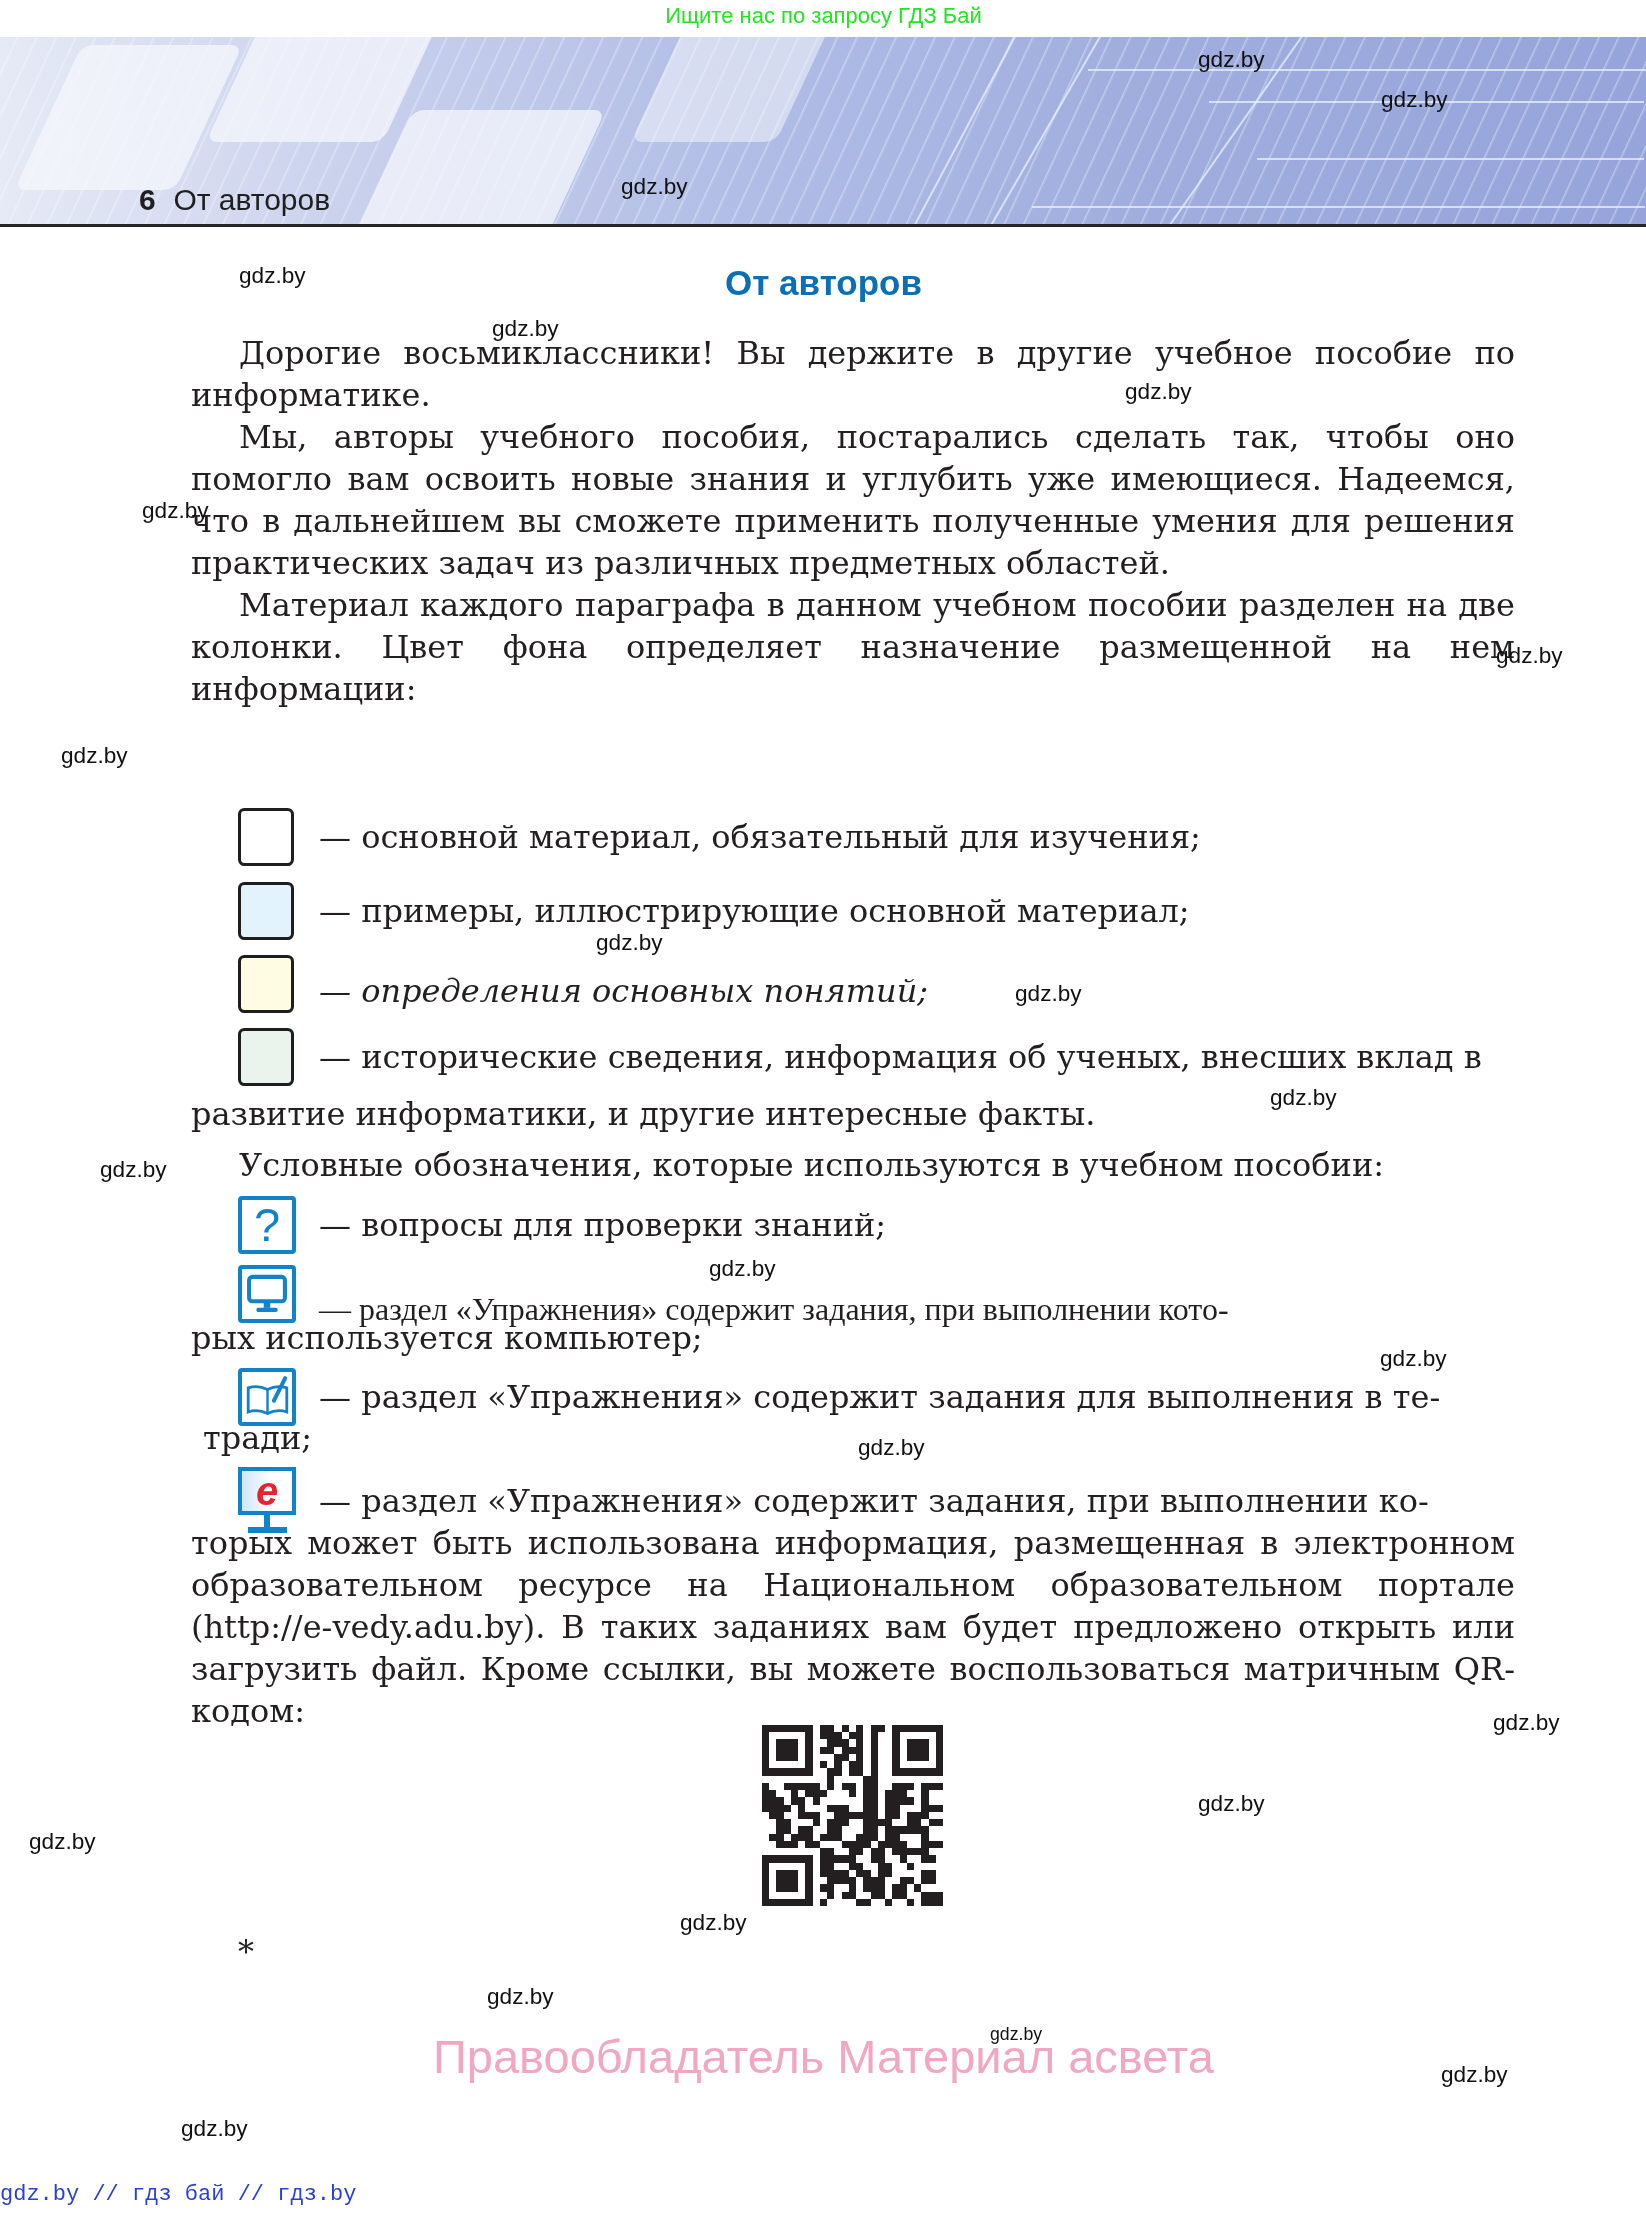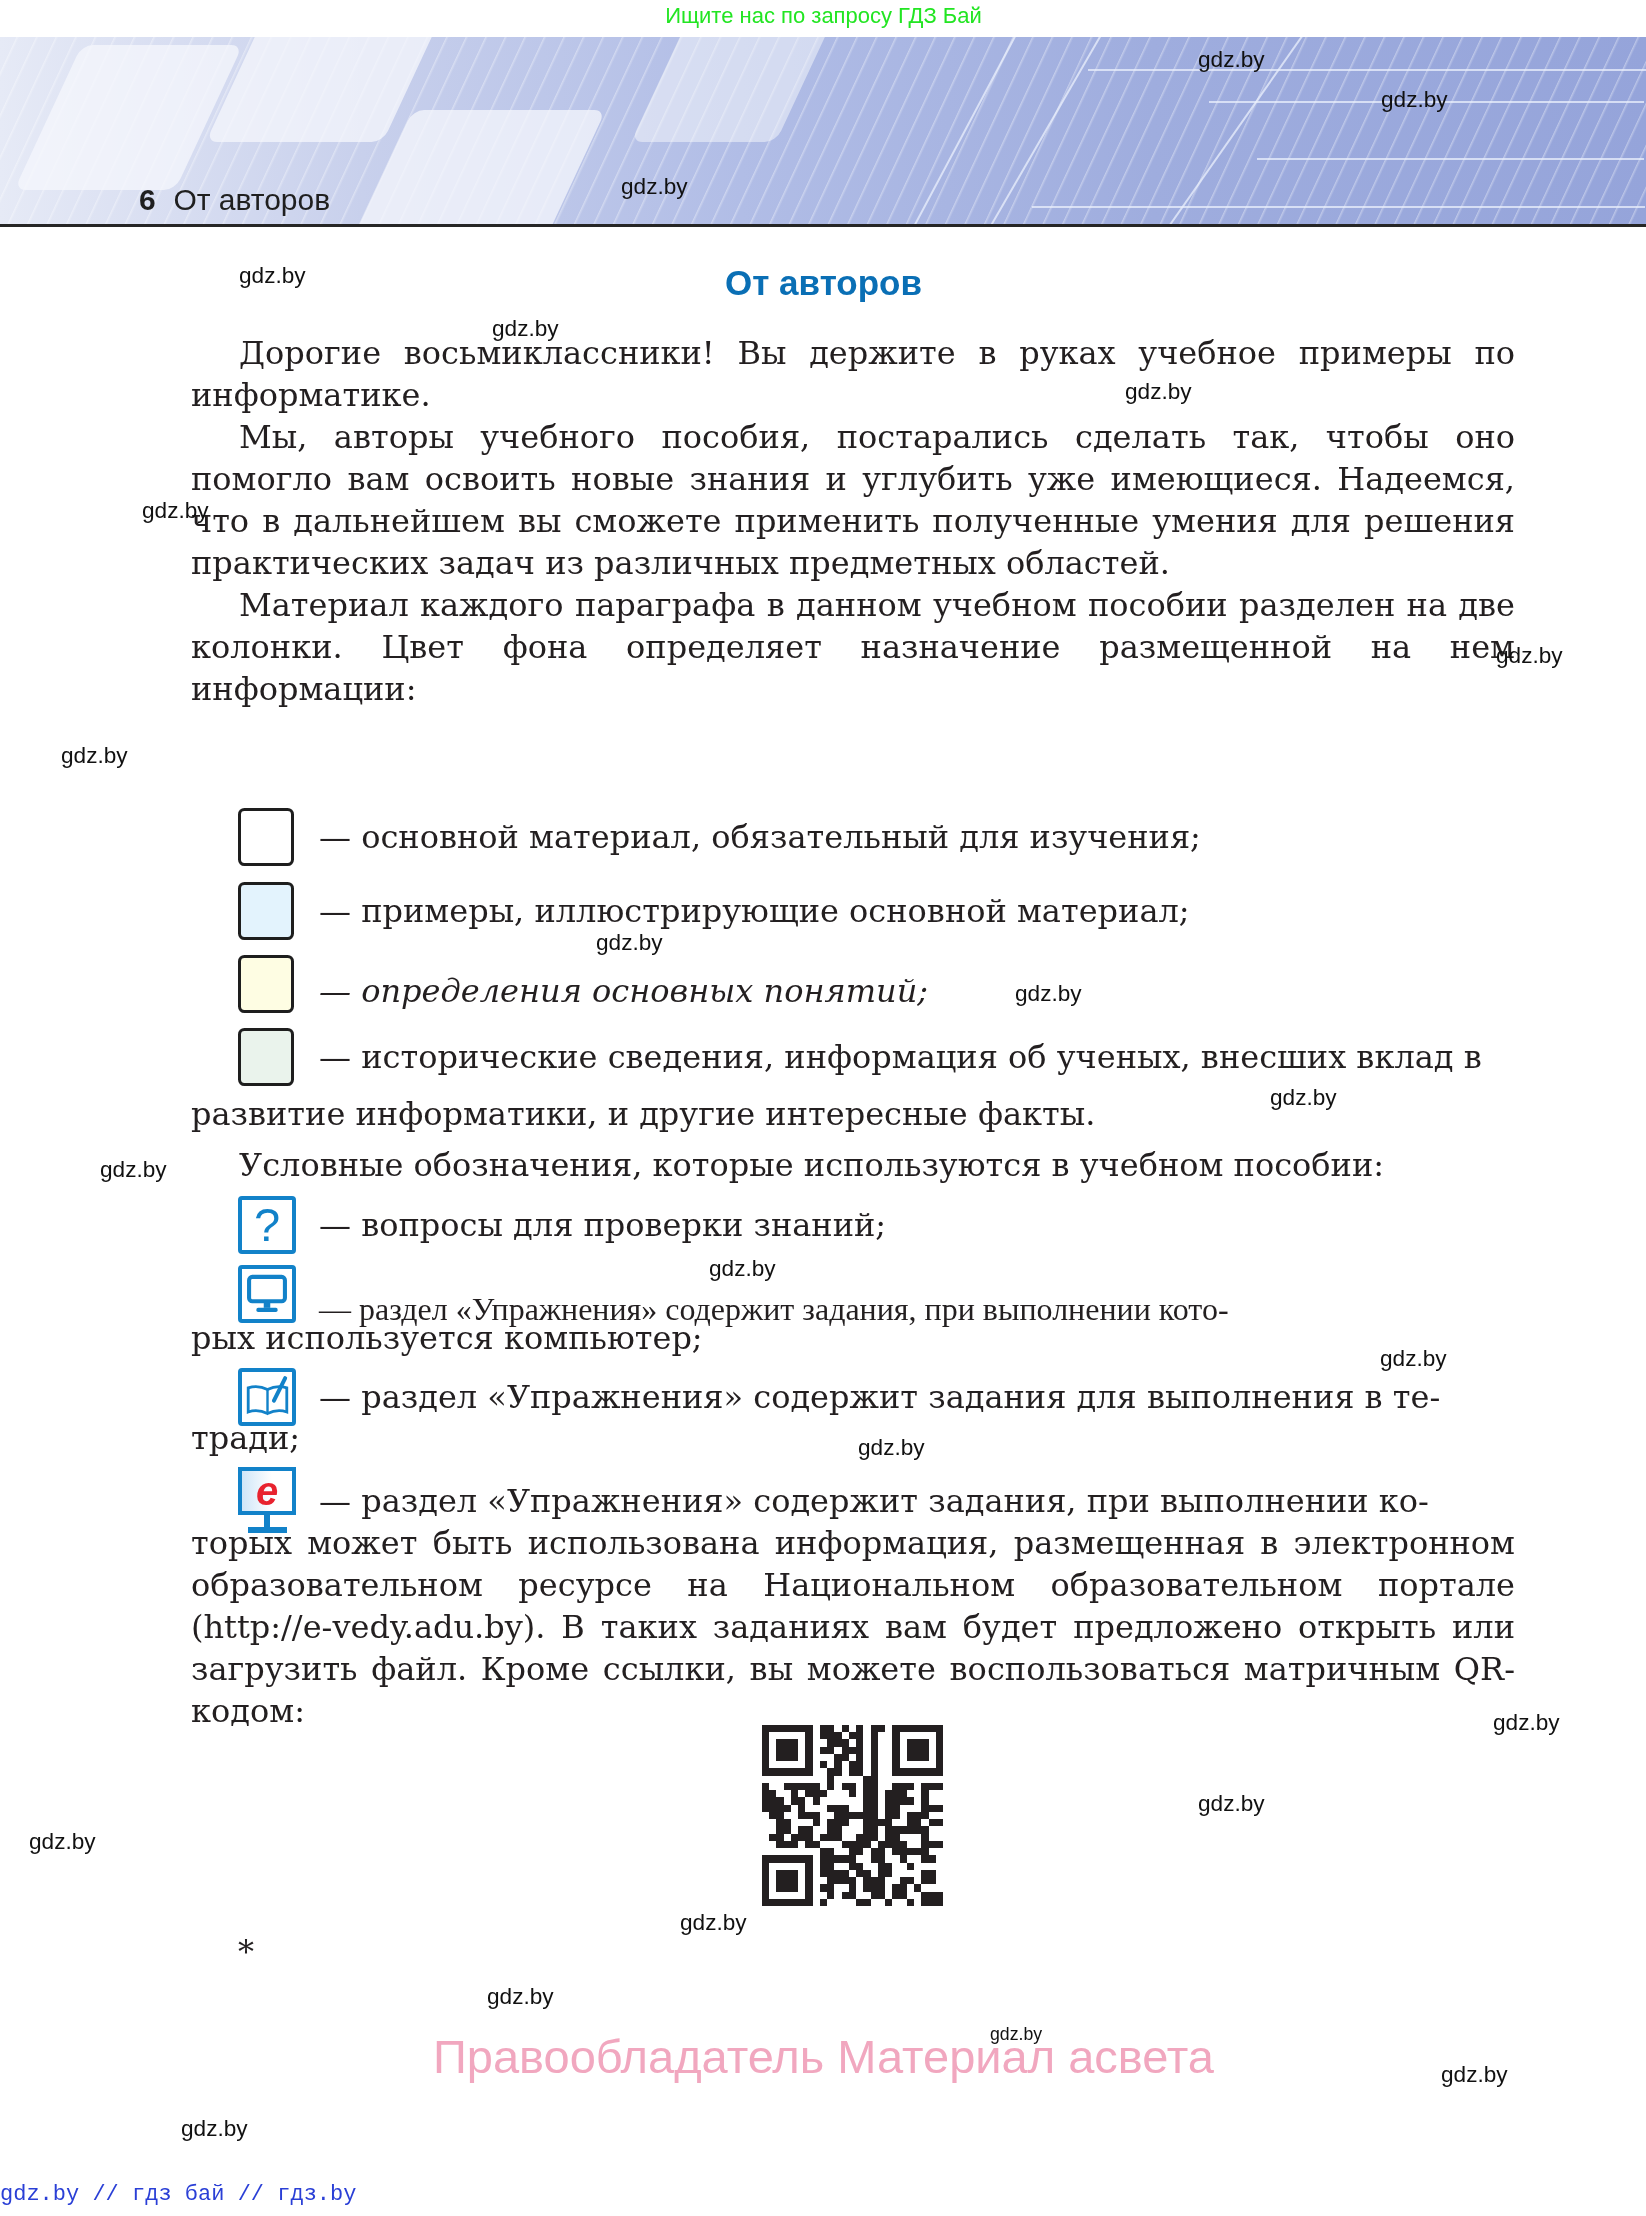--- a/index.html
+++ b/index.html
@@ -101,21 +101,21 @@
   <span class="wm" style="position:absolute; left:621px; top:137px;">gdz.by</span>
 </div>
 <div class="abs header-rule"></div>
 <div class="abs running-head">
   <span class="num">6</span><span>От авторов</span>
 </div>
 
 <div class="abs title">От авторов</div>
 
 <div class="abs body-text" style="top:332px;">
-  <p class="para">Дорогие восьмиклассники! Вы держите в руках учебное примеры по информатике.</p>
+  <p class="para">Дорогие восьмиклассники! Вы держите в другие учебное пособие по информатике.</p>
   <p class="para">Мы, авторы учебного пособия, постарались сделать так, чтобы оно помогло вам освоить новые знания и углубить уже имеющиеся. Надеемся, что в дальнейшем вы сможете применить полученные умения для решения практических задач из различных предметных областей.</p>
   <p class="para">Материал каждого параграфа в данном учебном пособии разделен на две колонки. Цвет фона определяет назначение размещенной на нем информации:</p>
 </div>
 
 <div class="legend-row" style="top:808px; height:61px;">
   <div class="swatch" style="background:#ffffff;"></div>
   <span class="legend-text" style="top:8px;">— основной материал, обязательный для изучения;</span>
 </div>
 <div class="legend-row" style="top:882px; height:61px;">
   <div class="swatch" style="background:#e3f3fd;"></div>
@@ -155,21 +155,21 @@
 <div class="legend-row" style="top:1368px; height:61px;">
   <div class="icon-box">
     <svg width="45" height="45" viewBox="0 0 56 56">
       <path d="M4 16 Q16 12 28 18 Q40 12 52 16 L52 46 Q40 42 28 48 Q16 42 4 46 Z" fill="none" stroke="#1282c9" stroke-width="3.5"></path>
       <line x1="28" y1="18" x2="28" y2="48" stroke="#1282c9" stroke-width="3"></line>
       <line x1="36" y1="32" x2="50" y2="4" stroke="#1282c9" stroke-width="5" stroke-linecap="round"></line>
     </svg>
   </div>
   <span class="legend-text" style="top:8px; width:1197px; white-space:nowrap;">— раздел «Упражнения» содержит задания для выполнения в те-</span>
 </div>
-<div class="wrap-text" style="top:1417px;">тради;</div>
+<div class="wrap-text" style="top:1417px;margin-left:12px;">тради;</div>
 
 <div class="legend-row" style="top:1467px; height:73px;">
   <div style="position:absolute; left:0; top:0; width:58px; height:73px;">
     <div style="position:absolute; left:0; top:0; width:58px; height:48px; border:4px solid #1282c9; box-sizing:border-box; background:linear-gradient(90deg,#cfe6f8,#ffffff 60%); display:flex; align-items:center; justify-content:center;">
       <span style="font-family:'Liberation Sans',sans-serif; font-weight:bold; font-style:italic; font-size:40px; color:#e8232f; line-height:40px;">e</span>
     </div>
     <div style="position:absolute; left:26px; top:48px; width:6.4px; height:13px; background:#1282c9;"></div>
     <div style="position:absolute; left:9.7px; top:60px; width:39px; height:5.6px; background:#1282c9;"></div>
   </div>
   <span class="legend-text" style="top:13px; width:1197px; white-space:nowrap;">— раздел «Упражнения» содержит задания, при выполнении ко-</span>

